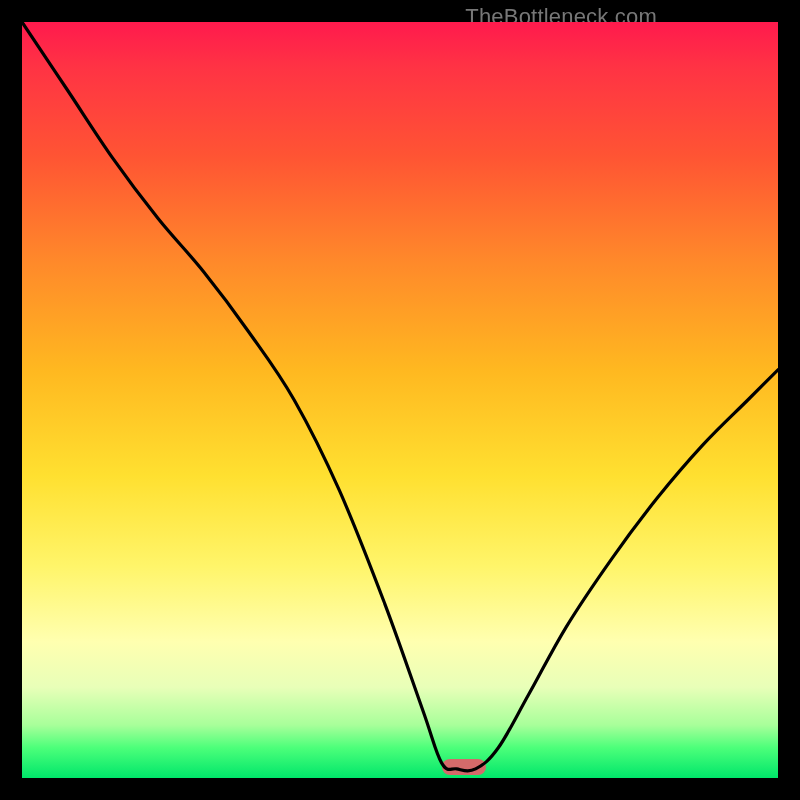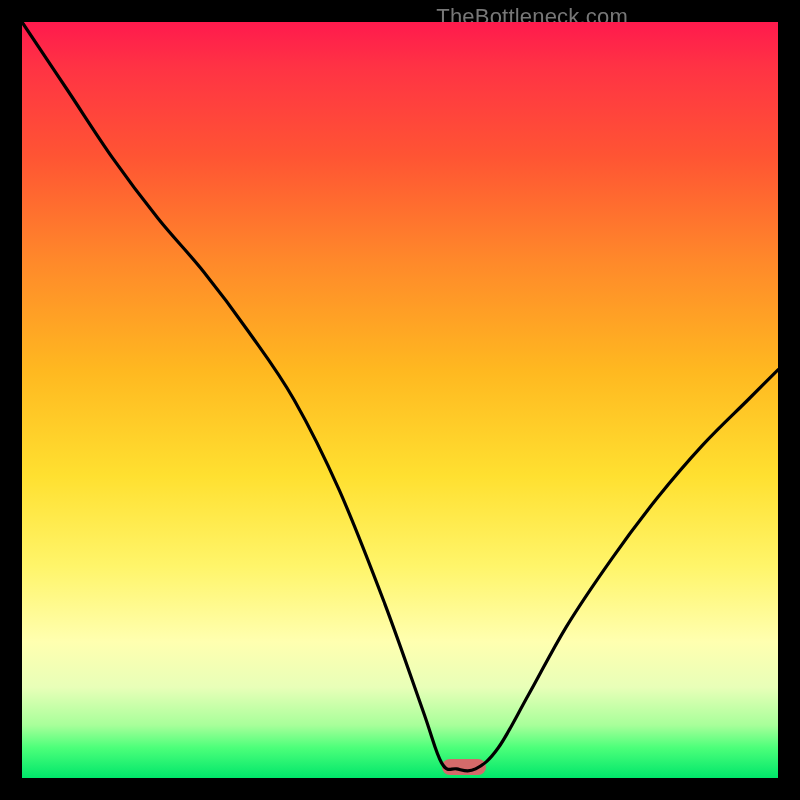--- a/index.html
+++ b/index.html
@@ -10,20 +10,21 @@
     background: #000;
     overflow: hidden;
   }
   .frame {
     position: absolute;
     left: 0;
     top: 0;
     width: 654px;
     height: 800px;
     background: #000;
+    padding-left: 29px;
   }
   .plot {
     position: absolute;
     left: 22px;
     top: 22px;
     width: 756px;
     height: 756px;
     background: linear-gradient(to bottom,
       #ff1a4d 0%,
       #ff3344 6%,

